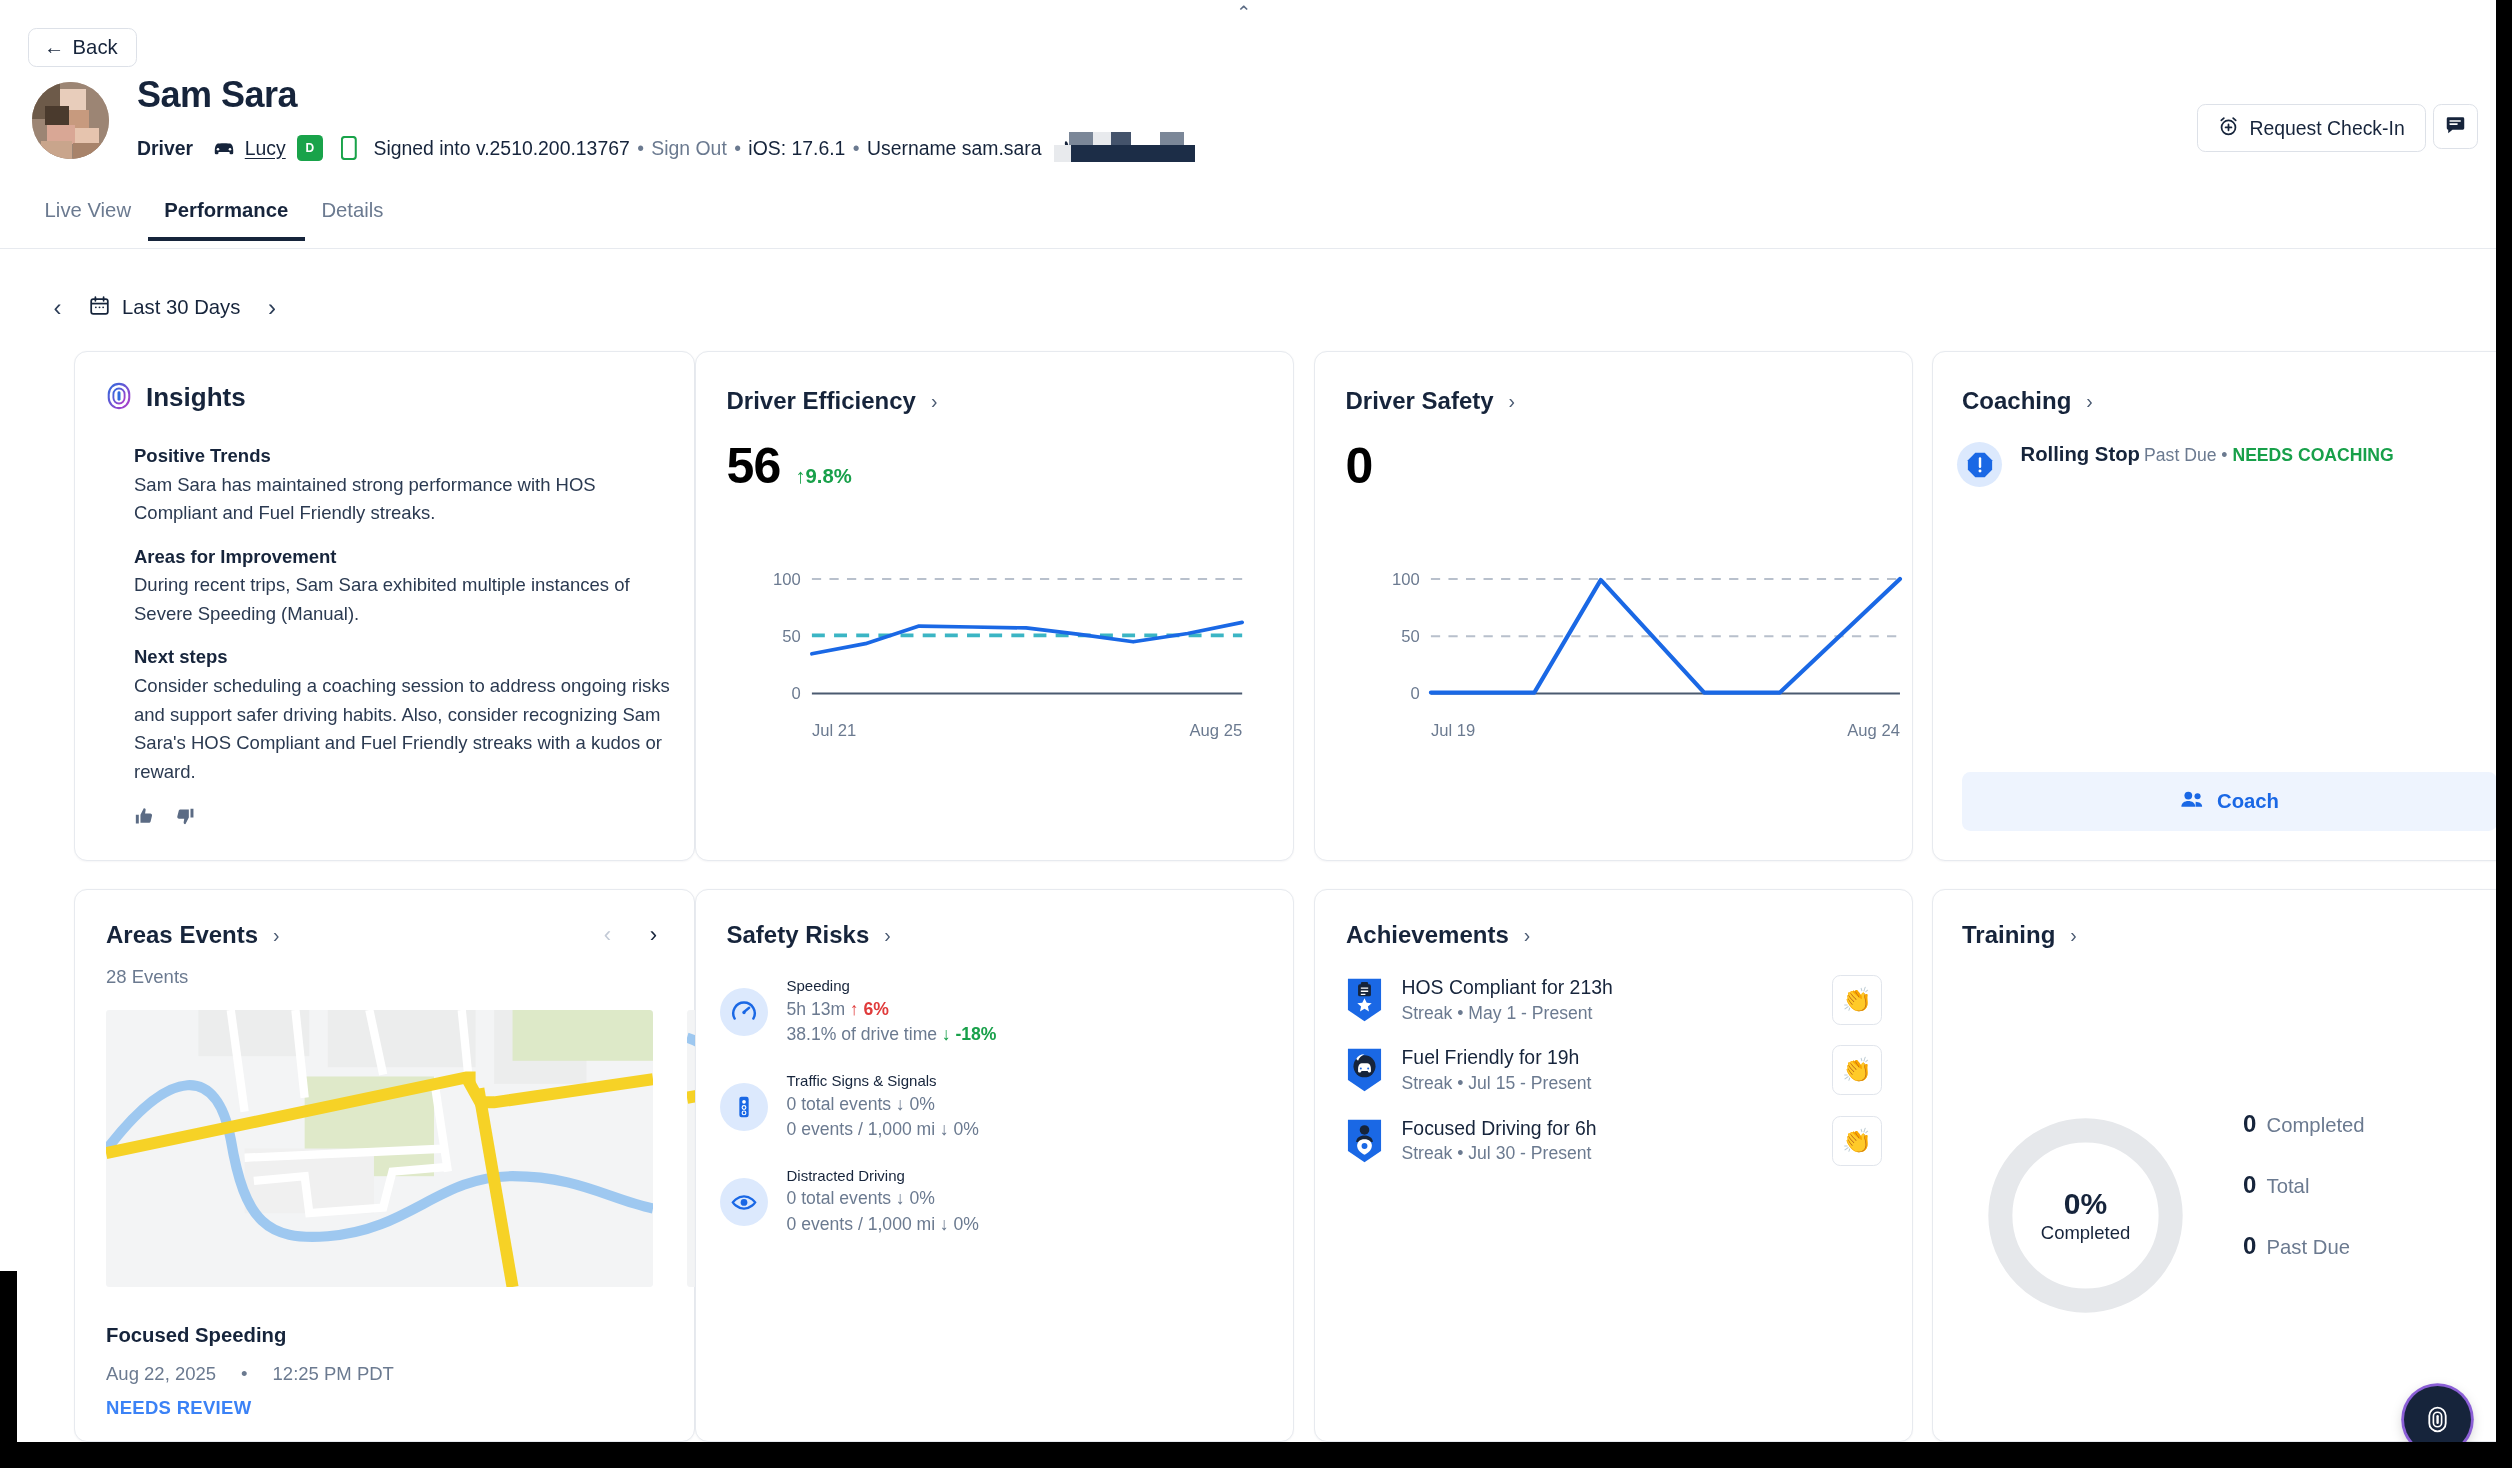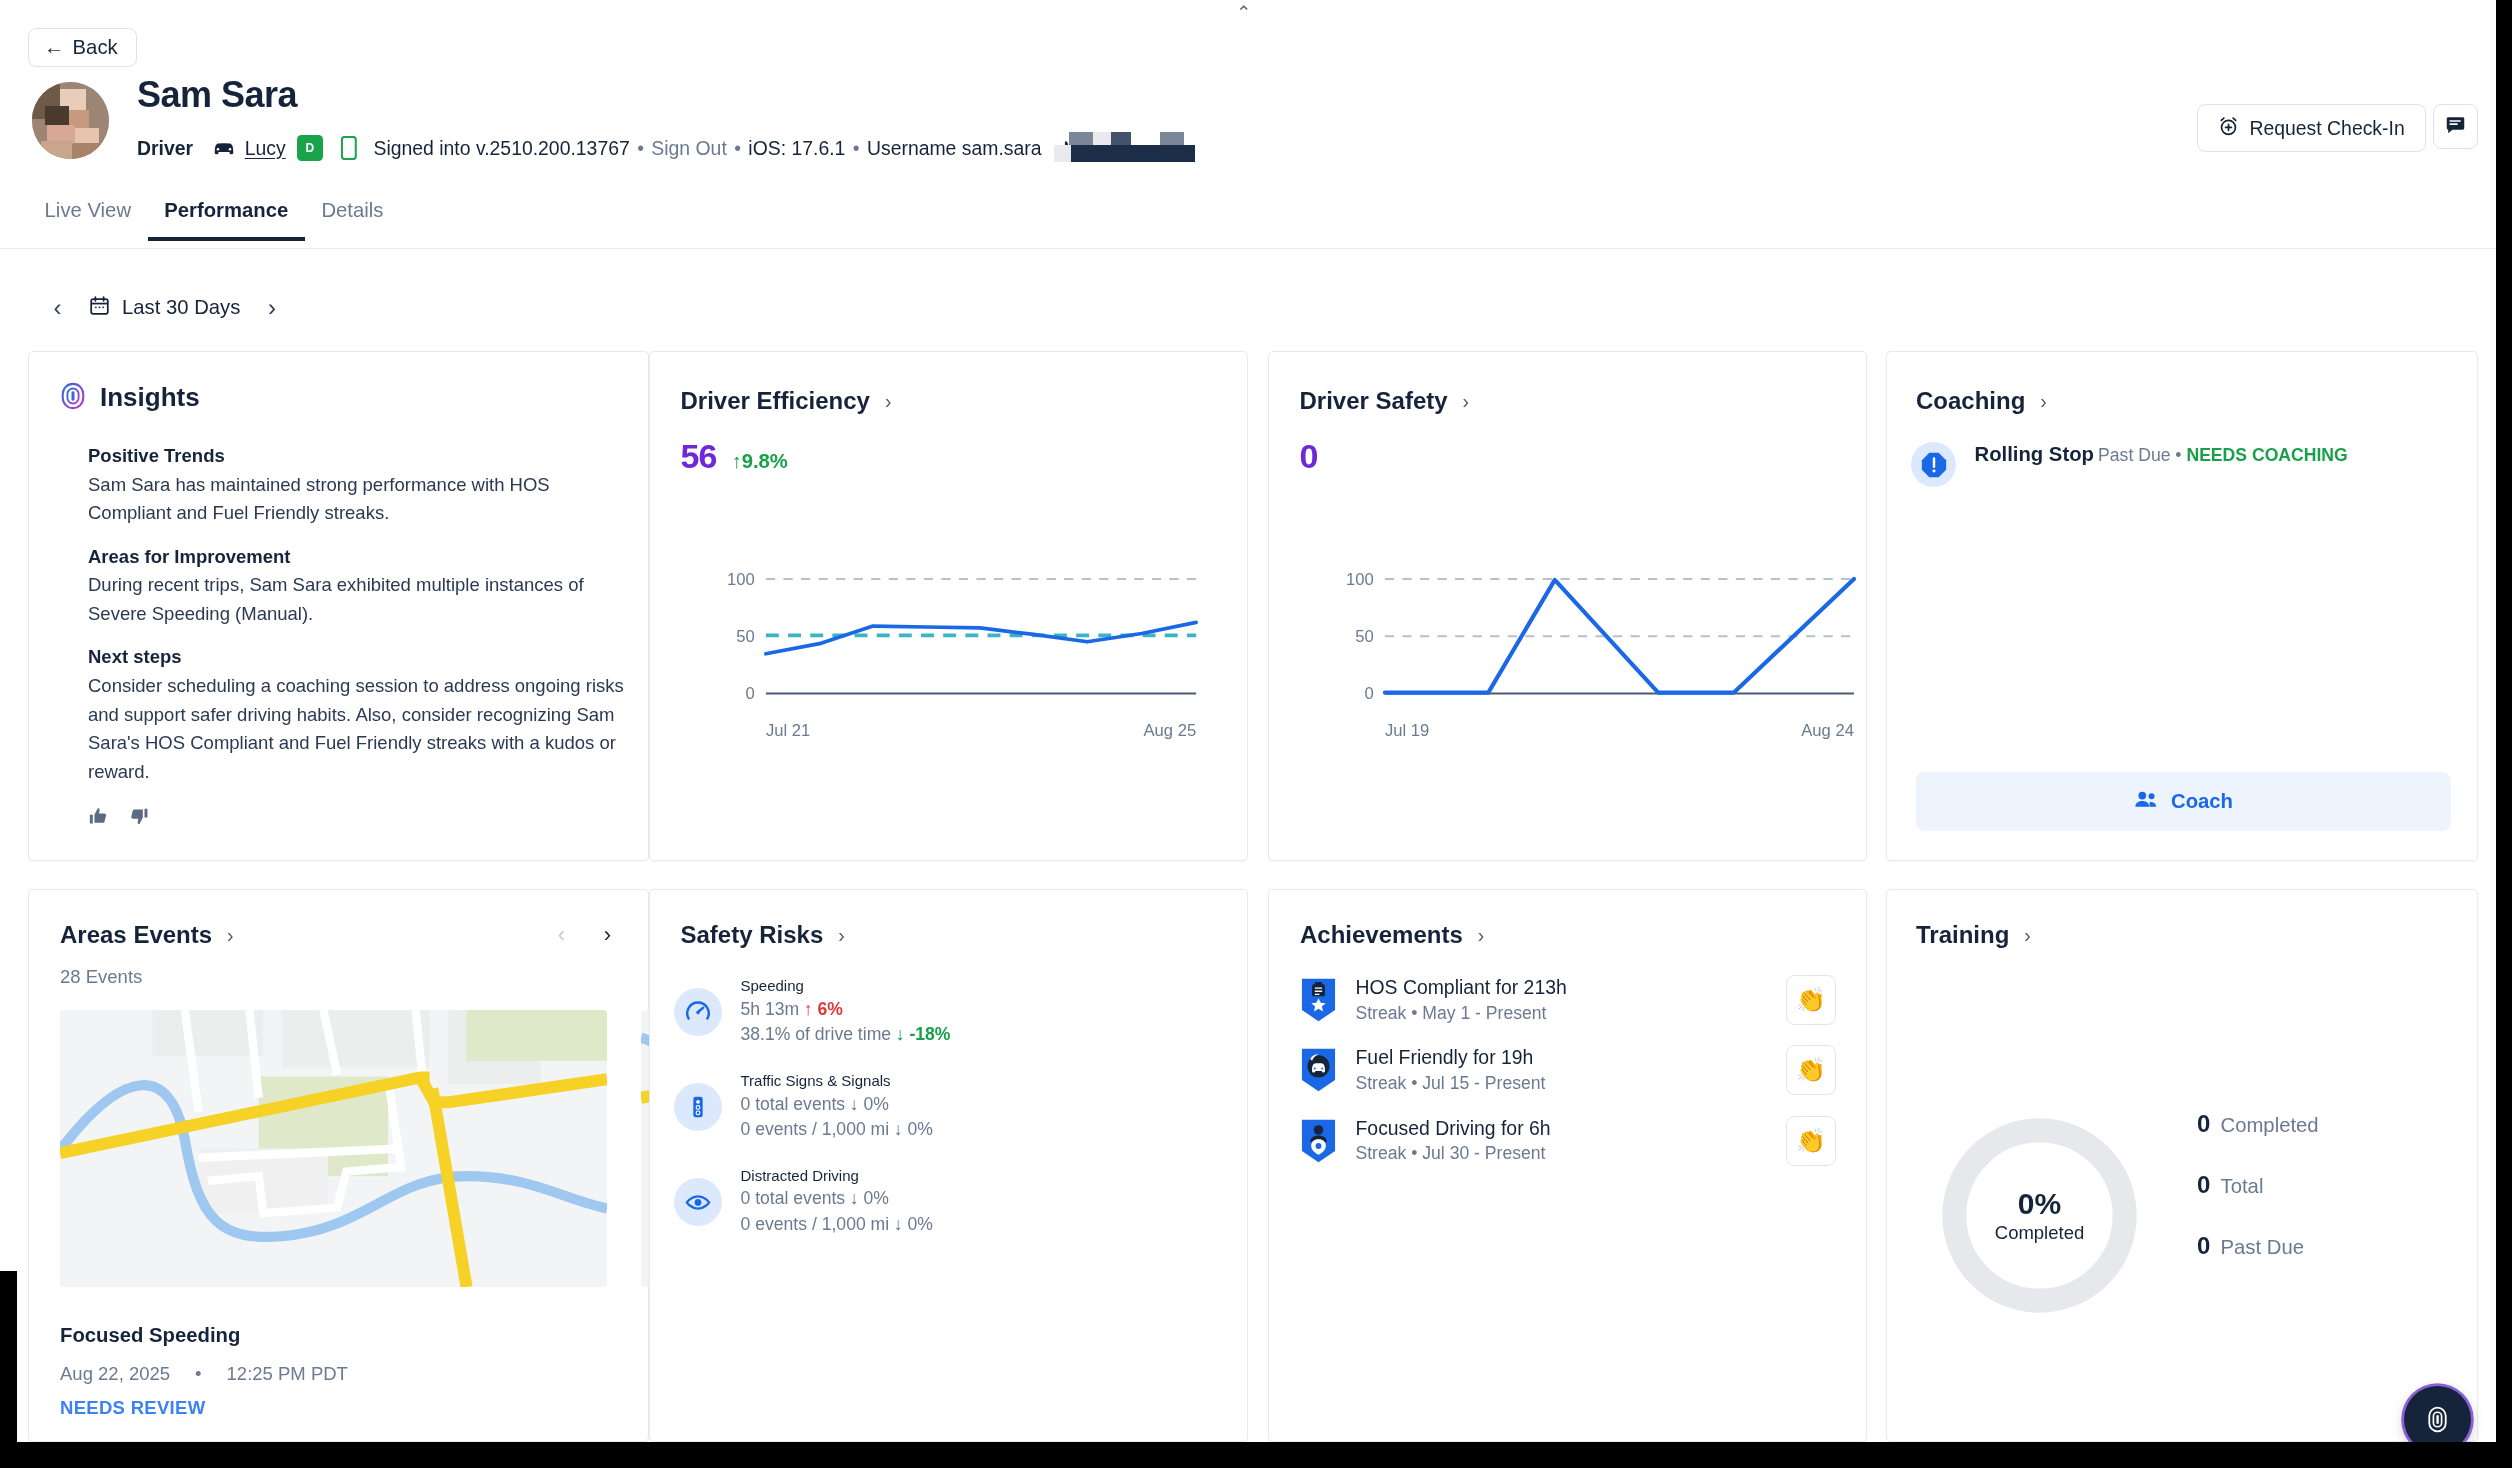--- a/index.html
+++ b/index.html
@@ -86,43 +86,44 @@
 
   
   .datenav { position:absolute; left:37px; top:287px; display:flex; align-items:center; gap:0; }
   .dn-arrow { width:41px; height:41px; display:flex; align-items:center; justify-content:center;
               font-size:24px; color:#2c3d57; cursor:pointer; }
   .dn-label { display:flex; align-items:center; gap:12px; font-size:20.3px; color:#16243b;
               padding:0 11px; cursor:pointer; }
 
   
   .card {
-    position:absolute; background:#fff; border:0.9px solid #e7eaef; border-radius:5px;
+    position:absolute; background:#fff; border:0.9px solid #e7eaef; border-radius:13px;
     box-shadow:0 0.9px 1.8px rgba(16,24,40,.04);
+    margin-left:46px;
   }
   .card-title {
     font-size:24px; font-weight:700; color:#16243b; display:flex; align-items:center; gap:15px;
   }
   .chev { font-size:19.4px; color:#4a5a72; font-weight:400; cursor:pointer; }
 
   
   #c-insights { left:28px; top:351px; width:621px; height:510px; }
   .ins-head { position:absolute; left:30px; top:30px; display:flex; align-items:center; gap:13px; }
   .ins-title { font-size:26px; font-weight:600; color:#16243b; }
   .ins-body { position:absolute; left:59px; top:93px; width:536px; }
   .ins-h { font-size:18.5px; font-weight:700; color:#16243b; margin-bottom:3.7px; }
   .ins-p { font-size:18.5px; color:#2b3a51; line-height:1.55; margin-bottom:17.6px; }
   .ins-fb { position:absolute; left:59px; bottom:31px; display:flex; gap:20.3px; }
 
   
   #c-eff { left:649px; top:351px; width:599px; height:510px; }
   #c-saf { left:1268px; top:351px; width:599px; height:510px; }
   .m-head { position:absolute; left:30.5px; top:35px; }
   .m-val { position:absolute; left:30.5px; top:85px; display:flex; align-items:baseline; gap:15px; }
-  .m-num { font-size:34px; font-weight:700; color:#6d28d9; letter-spacing:-0.9px; }
+  .m-num { font-size:50px; font-weight:700; color:#000000; letter-spacing:-0.9px; }
   .m-delta { font-size:20.3px; font-weight:600; color:#18a04a; }
   .chart-wrap { position:absolute; left:0; top:203px; width:100%; height:277px;padding-left:38px; }
 
   
   #c-coach { left:1886px; top:351px; width:592px; height:510px; }
   .co-head { position:absolute; left:29px; top:35px; }
   .co-item { position:absolute; left:24px; top:90px; display:flex; gap:18.5px; align-items:flex-start; }
   .co-ic { width:45px; height:45px; border-radius:50%; background:#dce9fd;
            display:flex; align-items:center; justify-content:center; flex:none; }
   .co-t { font-size:20.3px; color:#16243b; font-weight:600; line-height:1.25; }

